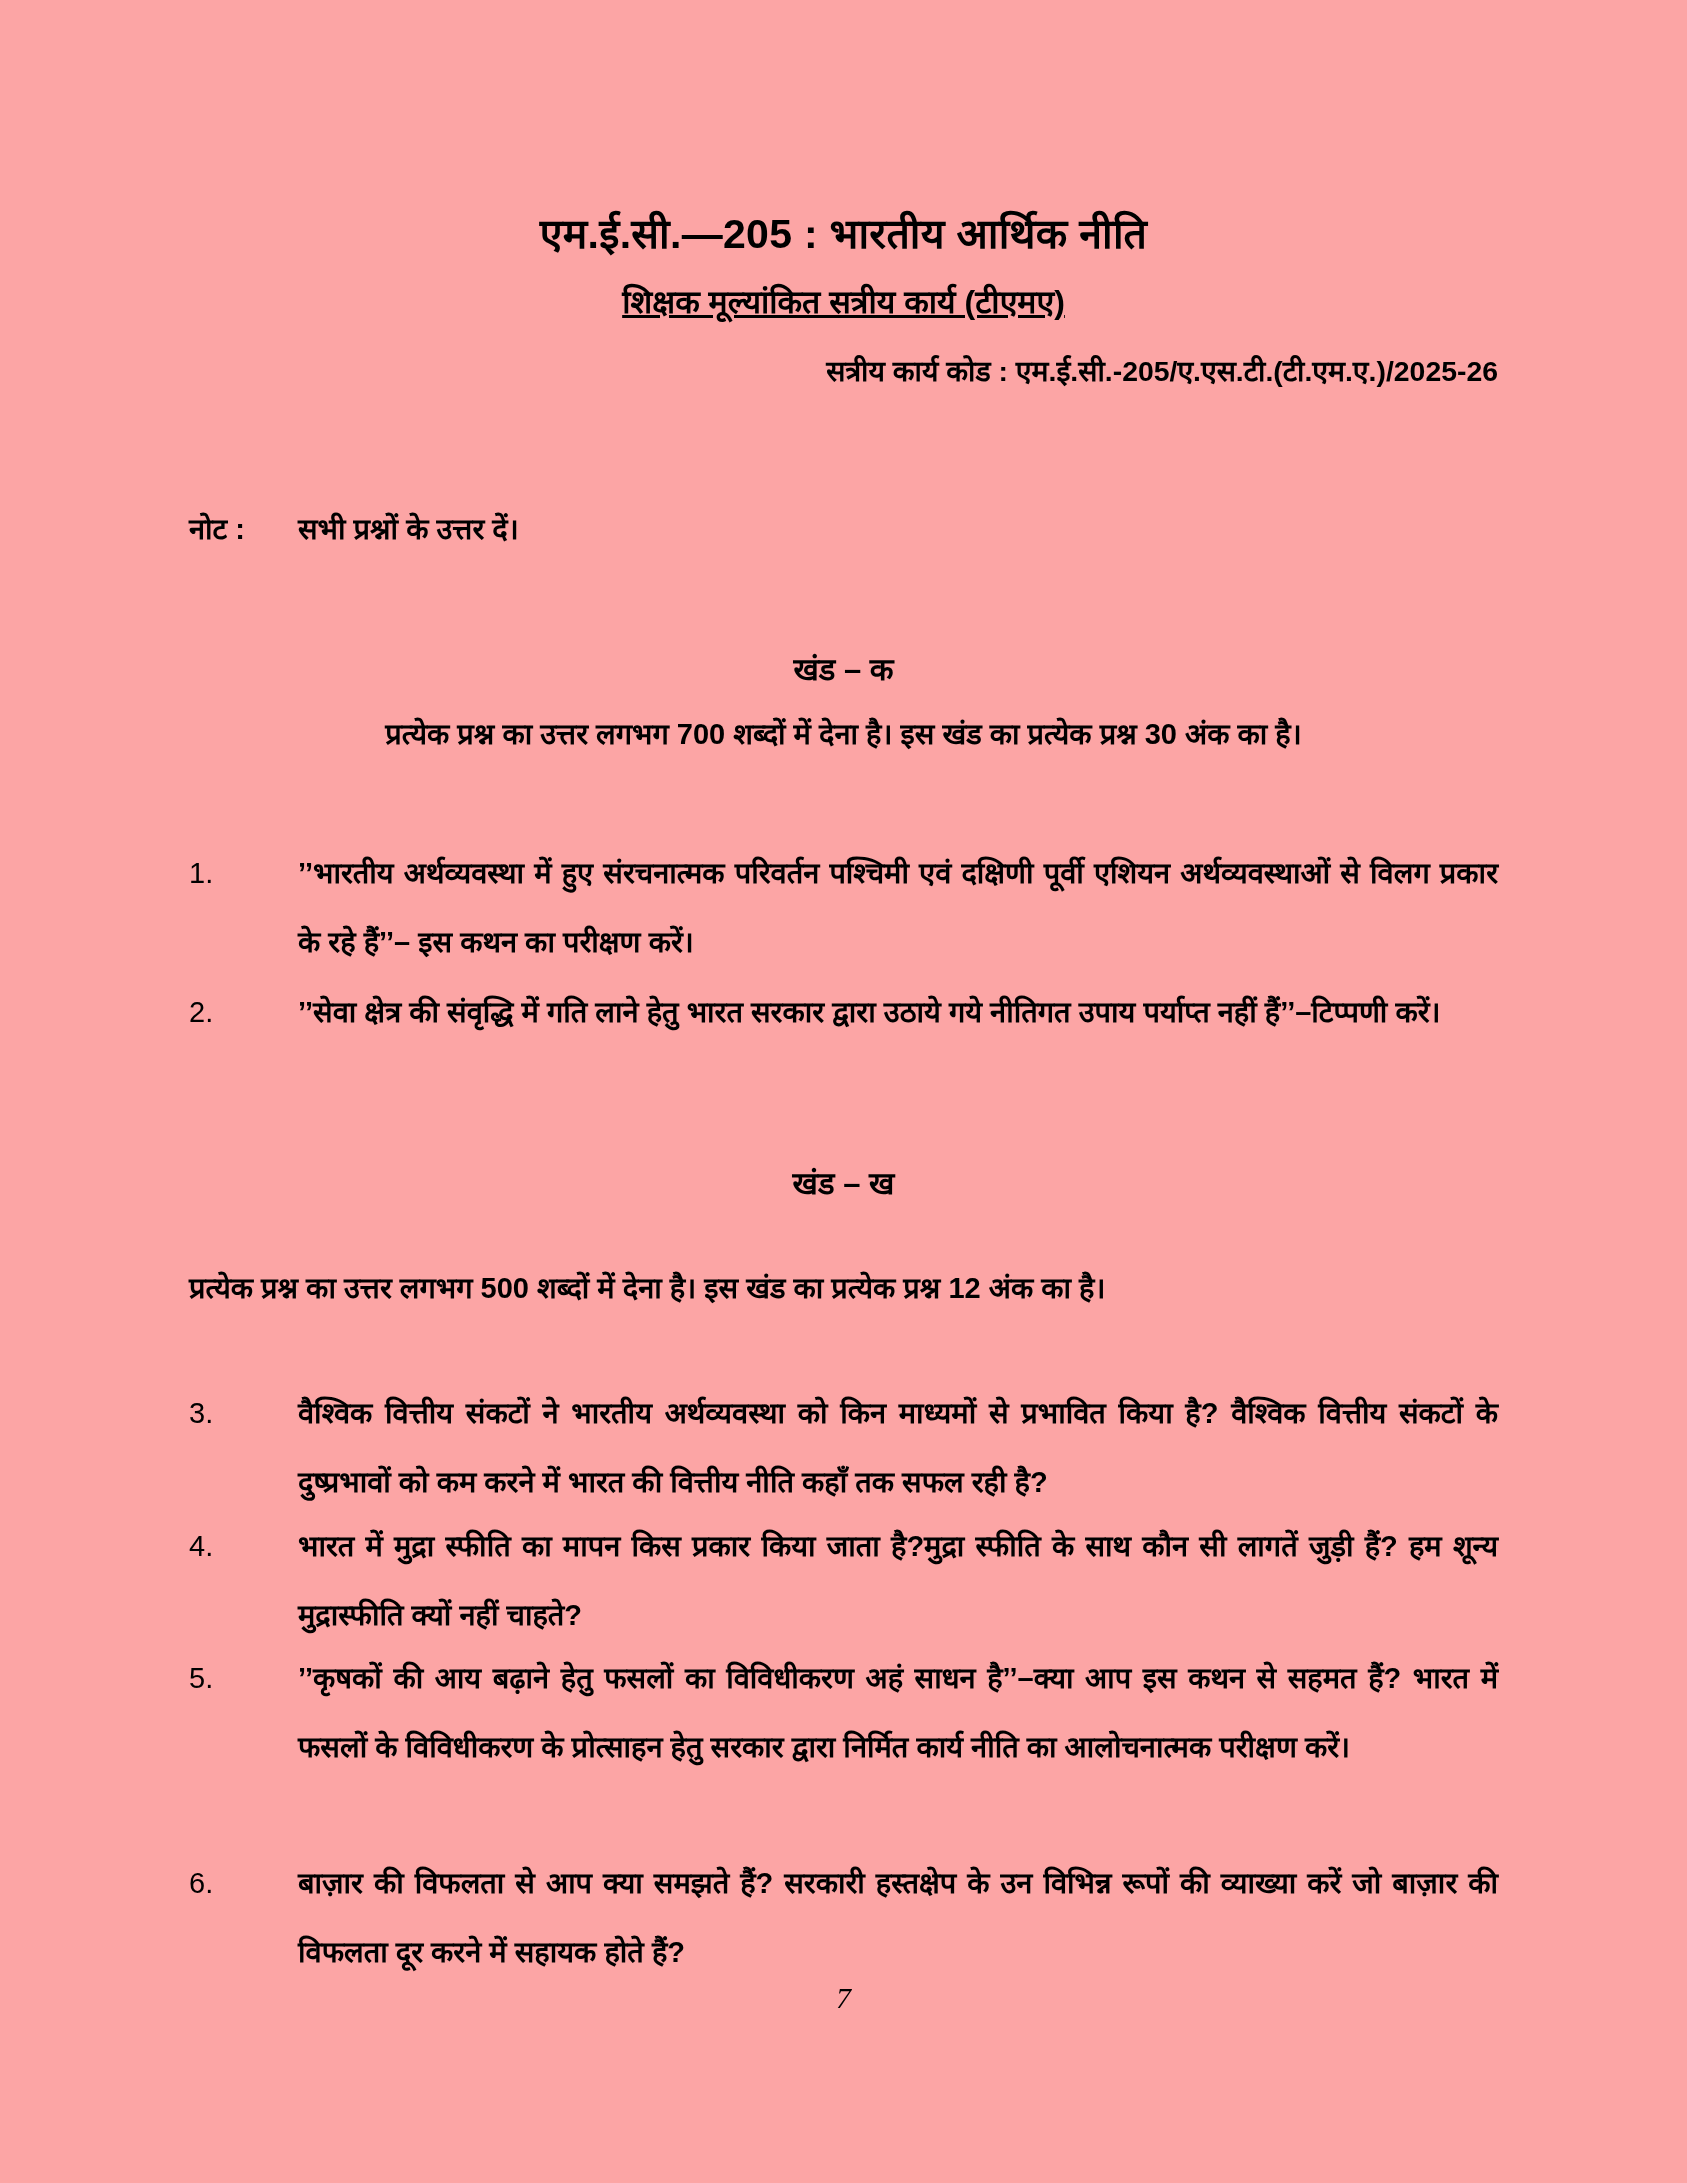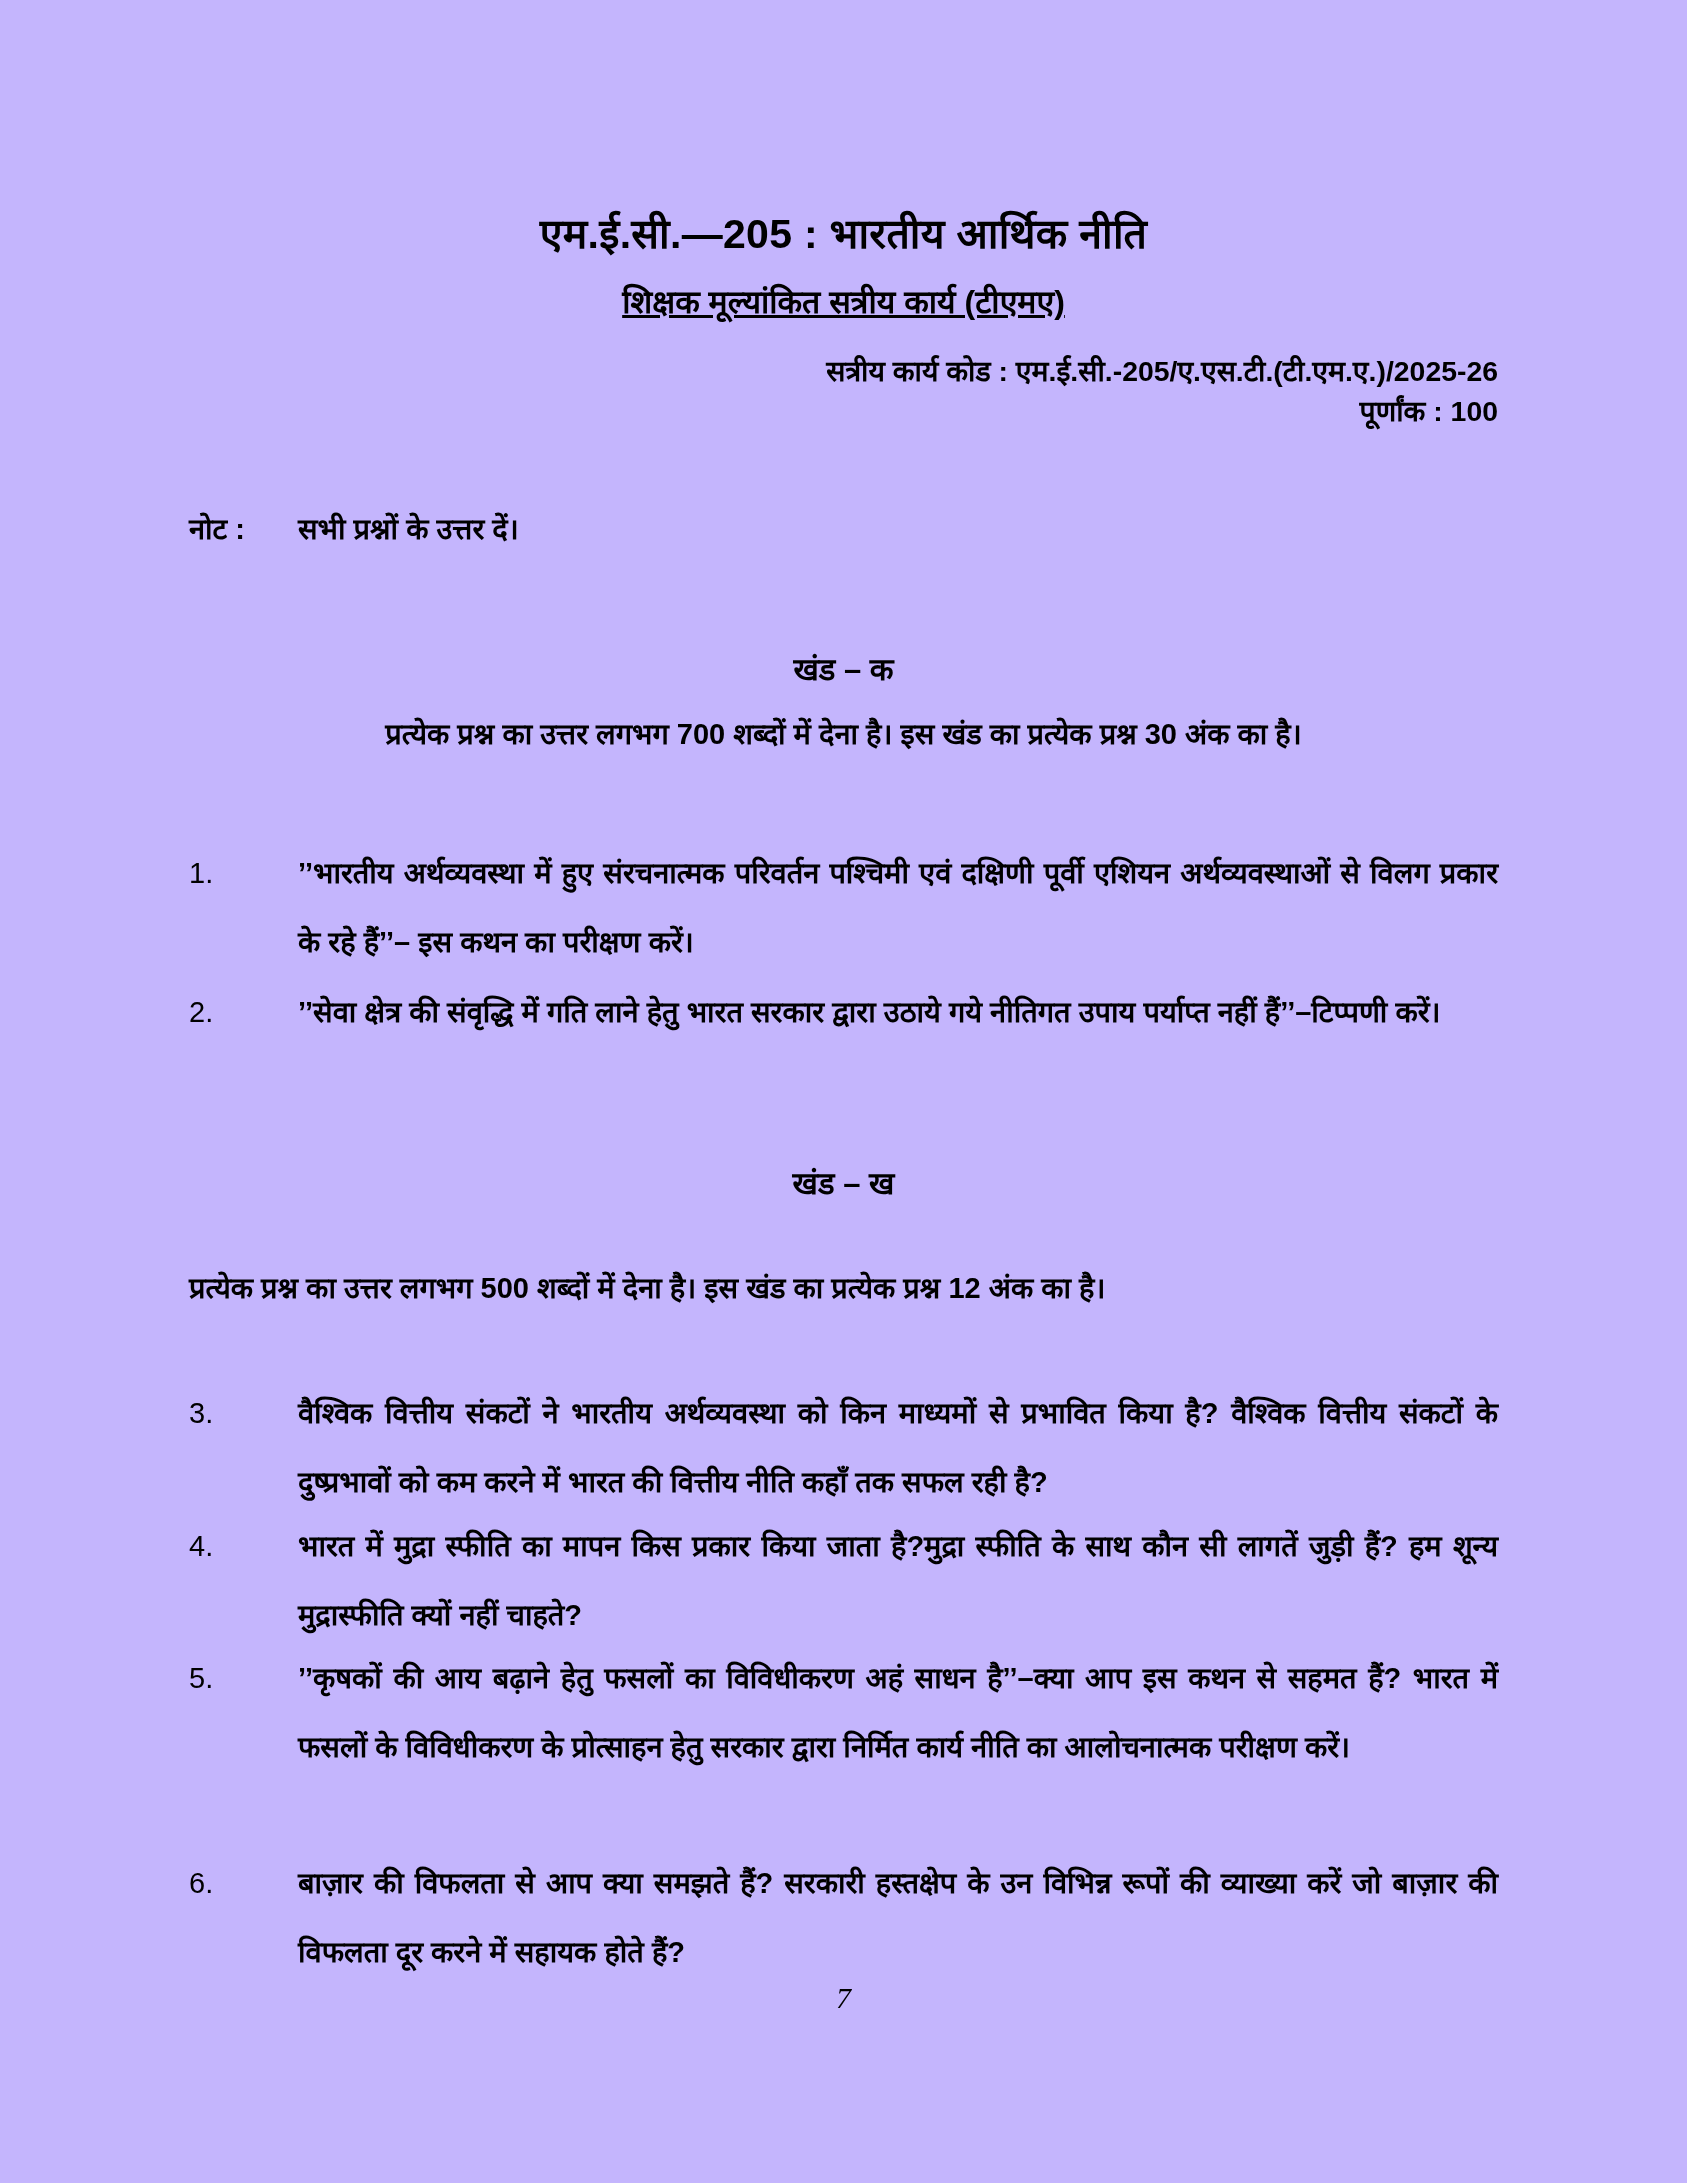--- a/index.html
+++ b/index.html
@@ -6,21 +6,21 @@
   html, body { background: #ffffff; }
   body {
     font-family: "Liberation Sans", "DejaVu Sans", sans-serif;
     color: #000000;
     width: 1687px;
   }
   .page {
     position: relative;
     width: 1687px;
     height: 2183px;
-    background: #c4b5fd;
+    background: #fca5a5;
     overflow: hidden;
   }
   .content-col {
     position: absolute;
     left: 189px;
     right: 189px;
   }
   
   .doc-title {
     top: 204px;
@@ -107,21 +107,20 @@
 <body>
 
 <div class="page">
 
   <div class="content-col doc-title">एम.ई.सी.—205 : भारतीय आर्थिक नीति</div>
 
   <div class="content-col doc-subtitle">शिक्षक मूल्यांकित सत्रीय कार्य (टीएमए)</div>
 
   <div class="content-col meta-block">
     <div>सत्रीय कार्य कोड : एम.ई.सी.-205/ए.एस.टी.(टी.एम.ए.)/2025-26</div>
-    <div>पूर्णांक : 100</div>
   </div>
 
   <div id="sectionA-heading" class="content-col section-heading">खंड – क</div>
 
   <div class="content-col note-row">
     <span class="note-label">नोट :</span>
     <span class="note-text">सभी प्रश्नों के उत्तर दें।</span>
   </div>
 
   <div id="sectionA-instr" class="content-col section-instruction instr-center">प्रत्येक प्रश्न का उत्तर लगभग 700 शब्दों में देना है। इस खंड का प्रत्येक प्रश्न 30 अंक का है।</div>

